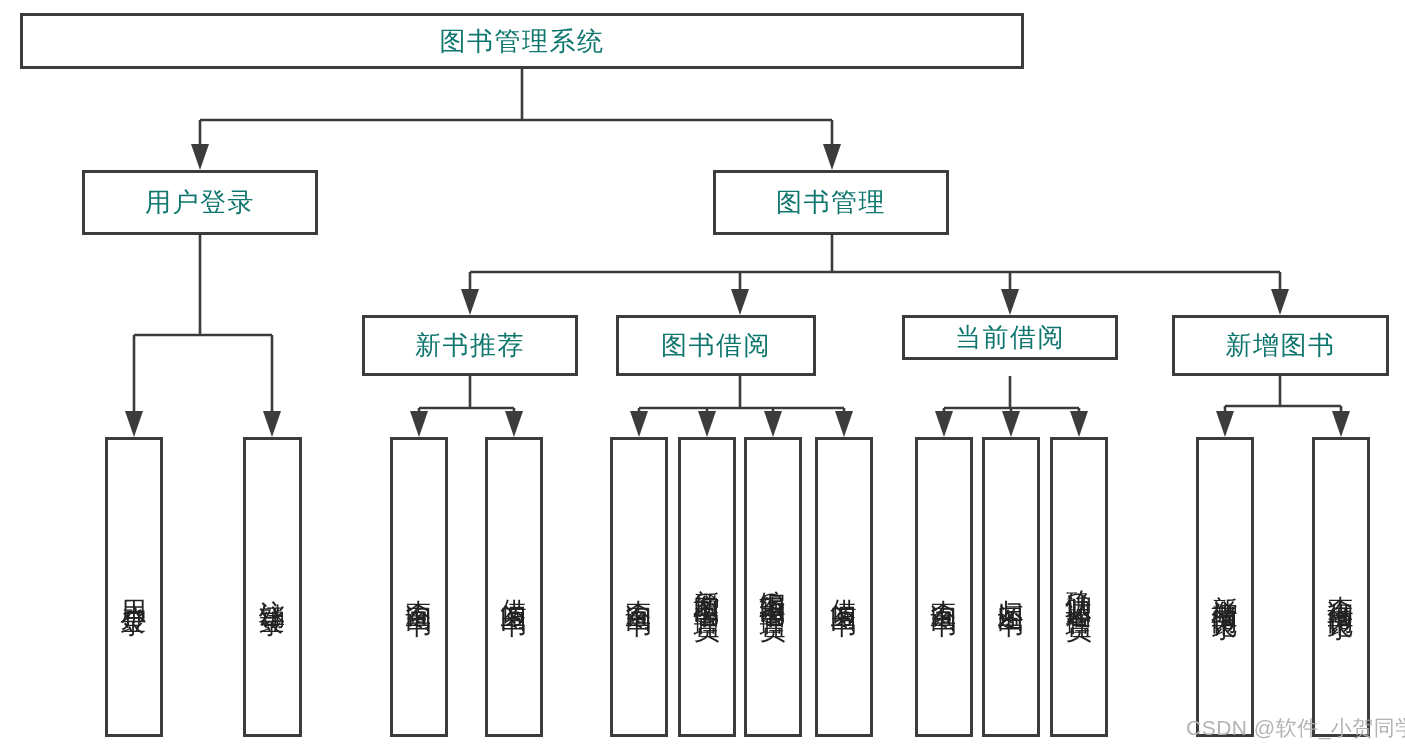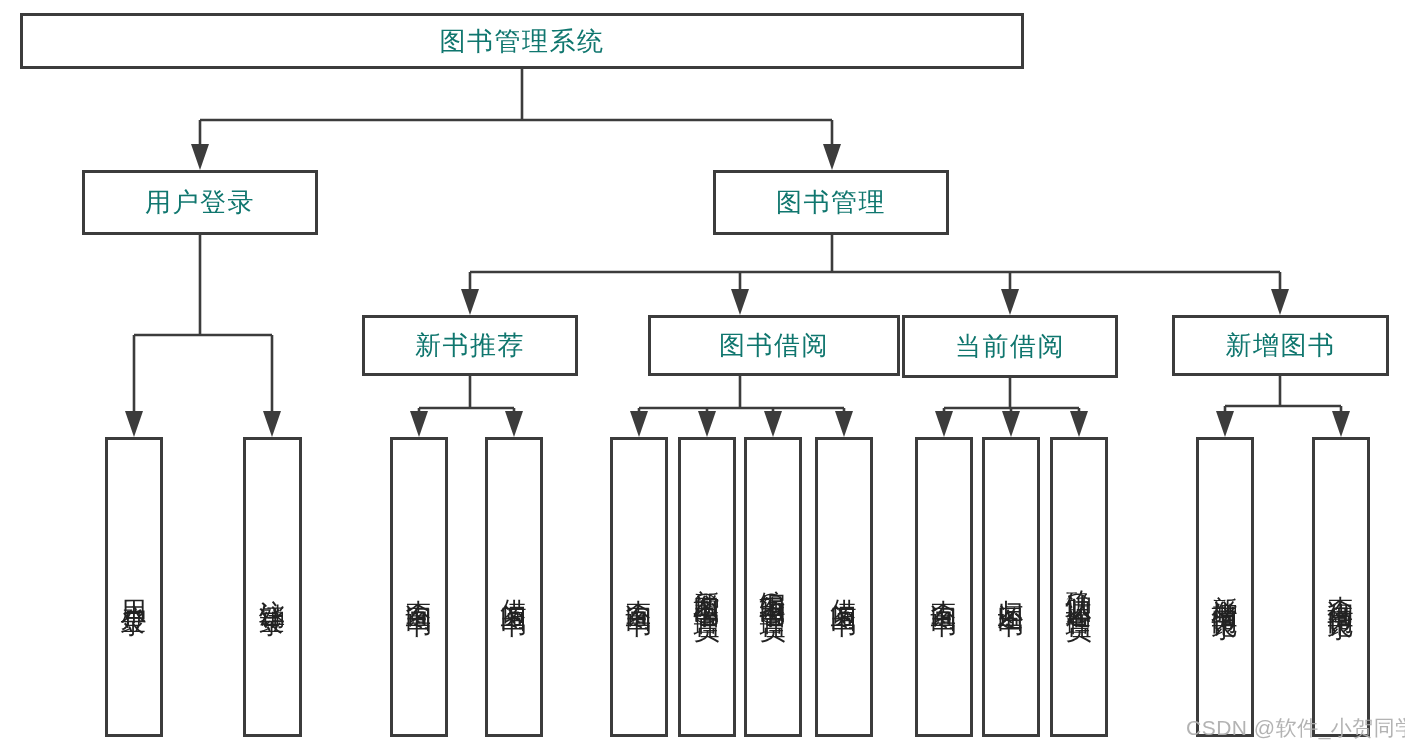--- a/index.html
+++ b/index.html
@@ -115,24 +115,24 @@
   <div class="box" style="left:82px; top:170px; width:236px; height:65px;">
     <span class="hlabel">用户登录</span>
   </div>
   <div class="box" style="left:362px; top:315px; width:216px; height:61px;">
     <span class="hlabel">新书推荐</span>
   </div>
 
   <div class="box" style="left:713px; top:170px; width:236px; height:65px;">
     <span class="hlabel">图书管理</span>
   </div>
-  <div class="box" style="left:648px; top:315px; width:252px; height:61px;">
+  <div class="box" style="left:616px; top:315px; width:200px; height:61px;">
     <span class="hlabel">图书借阅</span>
   </div>
-  <div class="box" style="left:902px; top:315px; width:216px; height:63px;">
+  <div class="box" style="left:902px; top:315px; width:216px; height:45px;">
     <span class="hlabel">当前借阅</span>
   </div>
   <div class="box" style="left:1172px; top:315px; width:217px; height:61px;">
     <span class="hlabel">新增图书</span>
   </div>
 
   <div class="box" style="left:105px; top:437px; width:58px; height:300px;">
     <span class="vlabel">用户登录</span>
   </div>
   <div class="box" style="left:243px; top:437px; width:59px; height:300px;">

